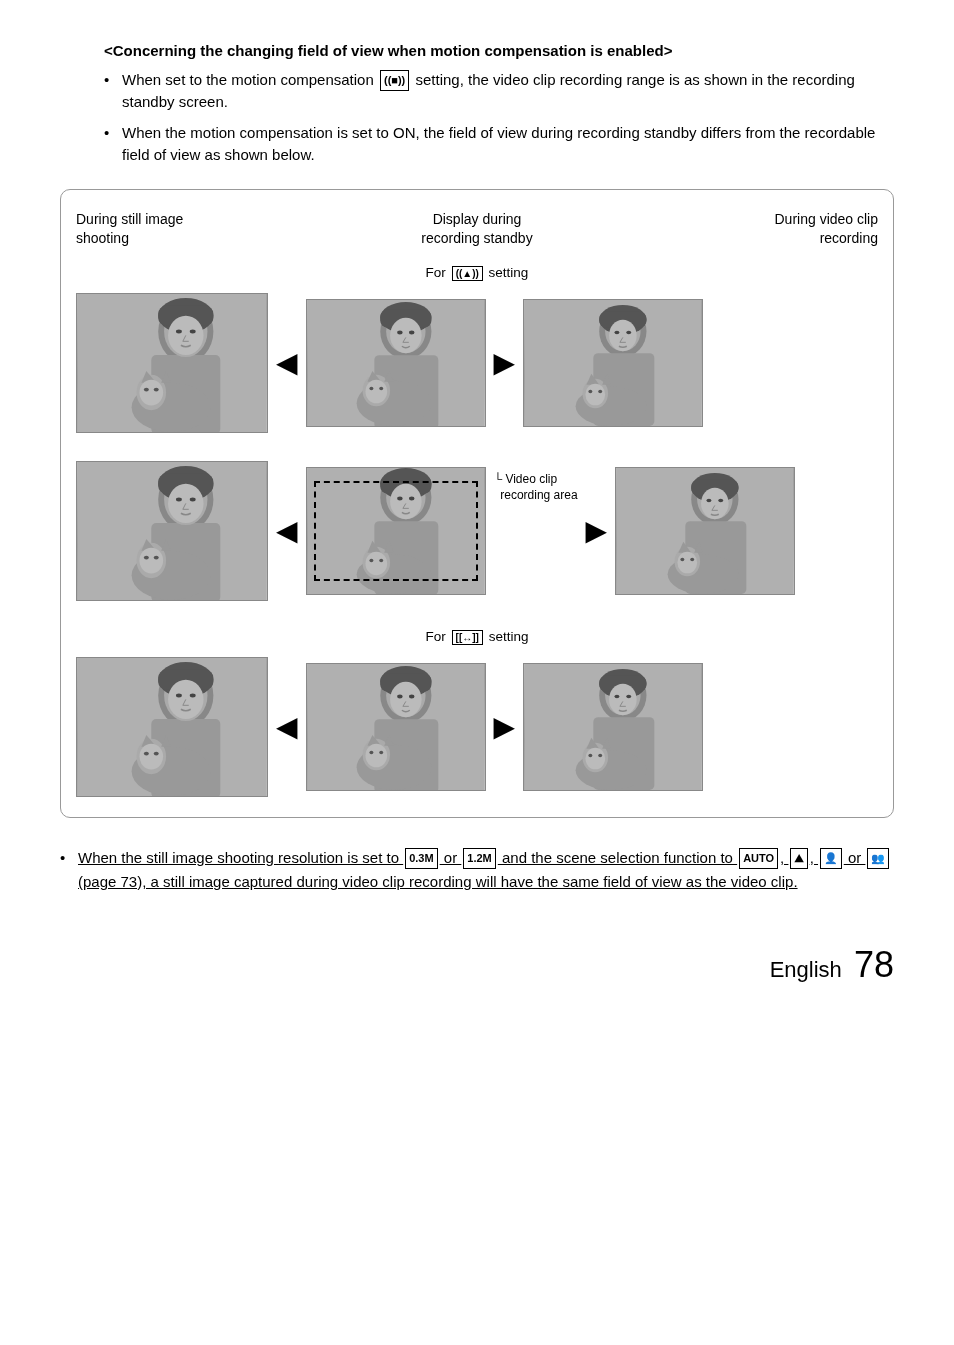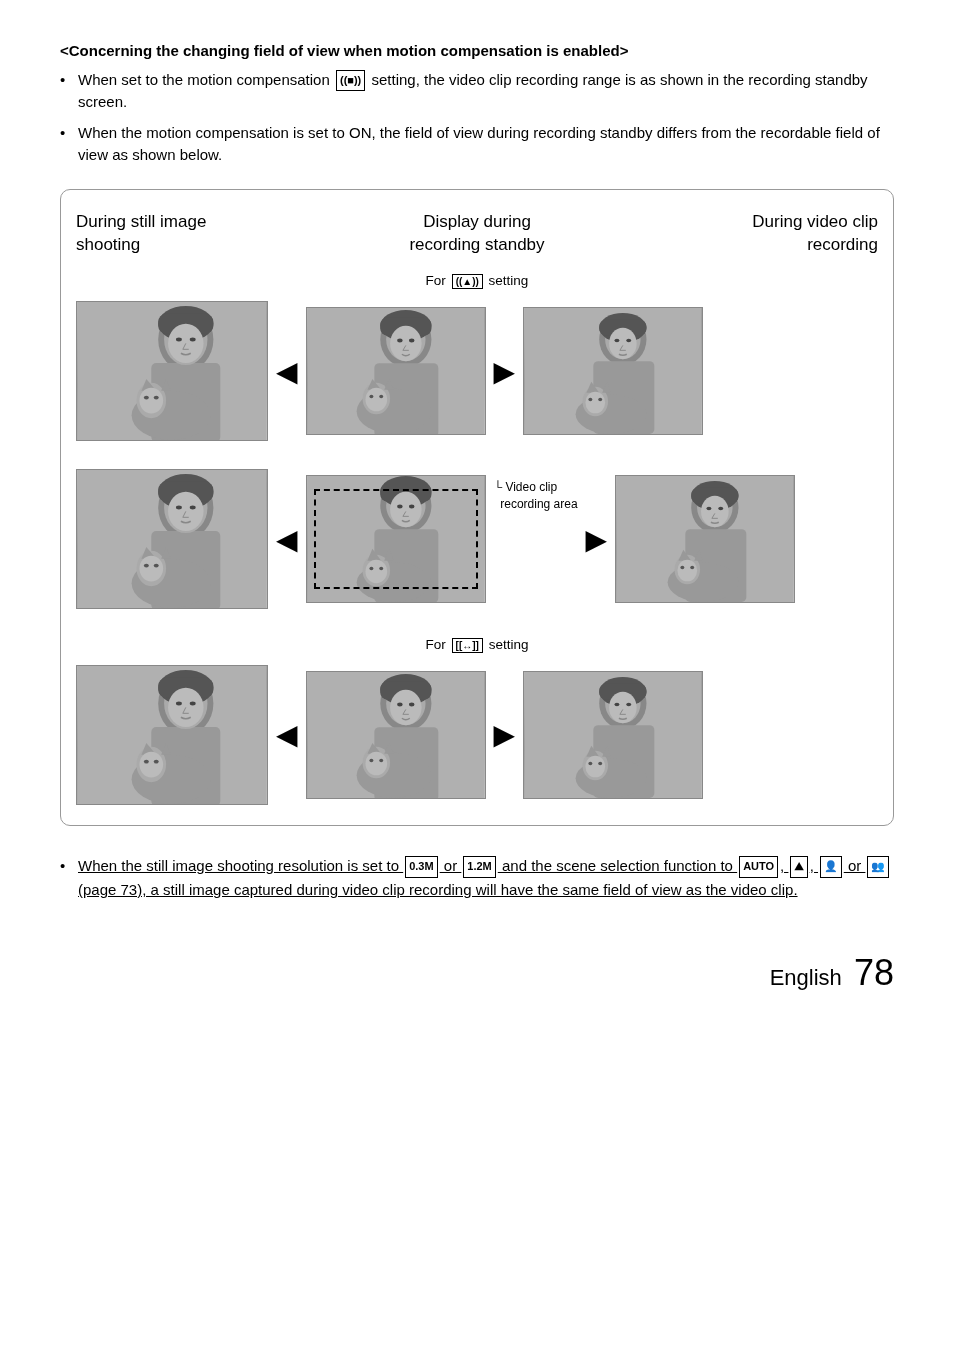--- a/index.html
+++ b/index.html
@@ -8,20 +8,21 @@
       min-height: 1345px;
       background: #fff;
       font-family: Arial, Helvetica, sans-serif;
       font-size: 15px;
       color: #000;
       padding: 40px 60px;
     }
     .header-text {
       margin-bottom: 14px;
       line-height: 1.5;
+      margin-left: 44px;
     }
     .header-text p {
       margin-bottom: 6px;
     }
     .bullet-list {
       list-style: none;
       padding: 0;
       margin-bottom: 22px;
     }
     .bullet-list li {
@@ -72,21 +73,21 @@
       flex-direction: column;
       align-items: center;
     }
     .col-right {
       width: 210px;
       display: flex;
       flex-direction: column;
       align-items: flex-end;
     }
     .col-header {
-      font-size: 17px;
+      font-size: 14px;
       line-height: 1.4;
       margin-bottom: 8px;
       text-align: center;
     }
     .col-left .col-header { text-align: left; }
     .col-right .col-header { text-align: right; }
 
     .photo-block {
       width: 192px;
       height: 140px;

